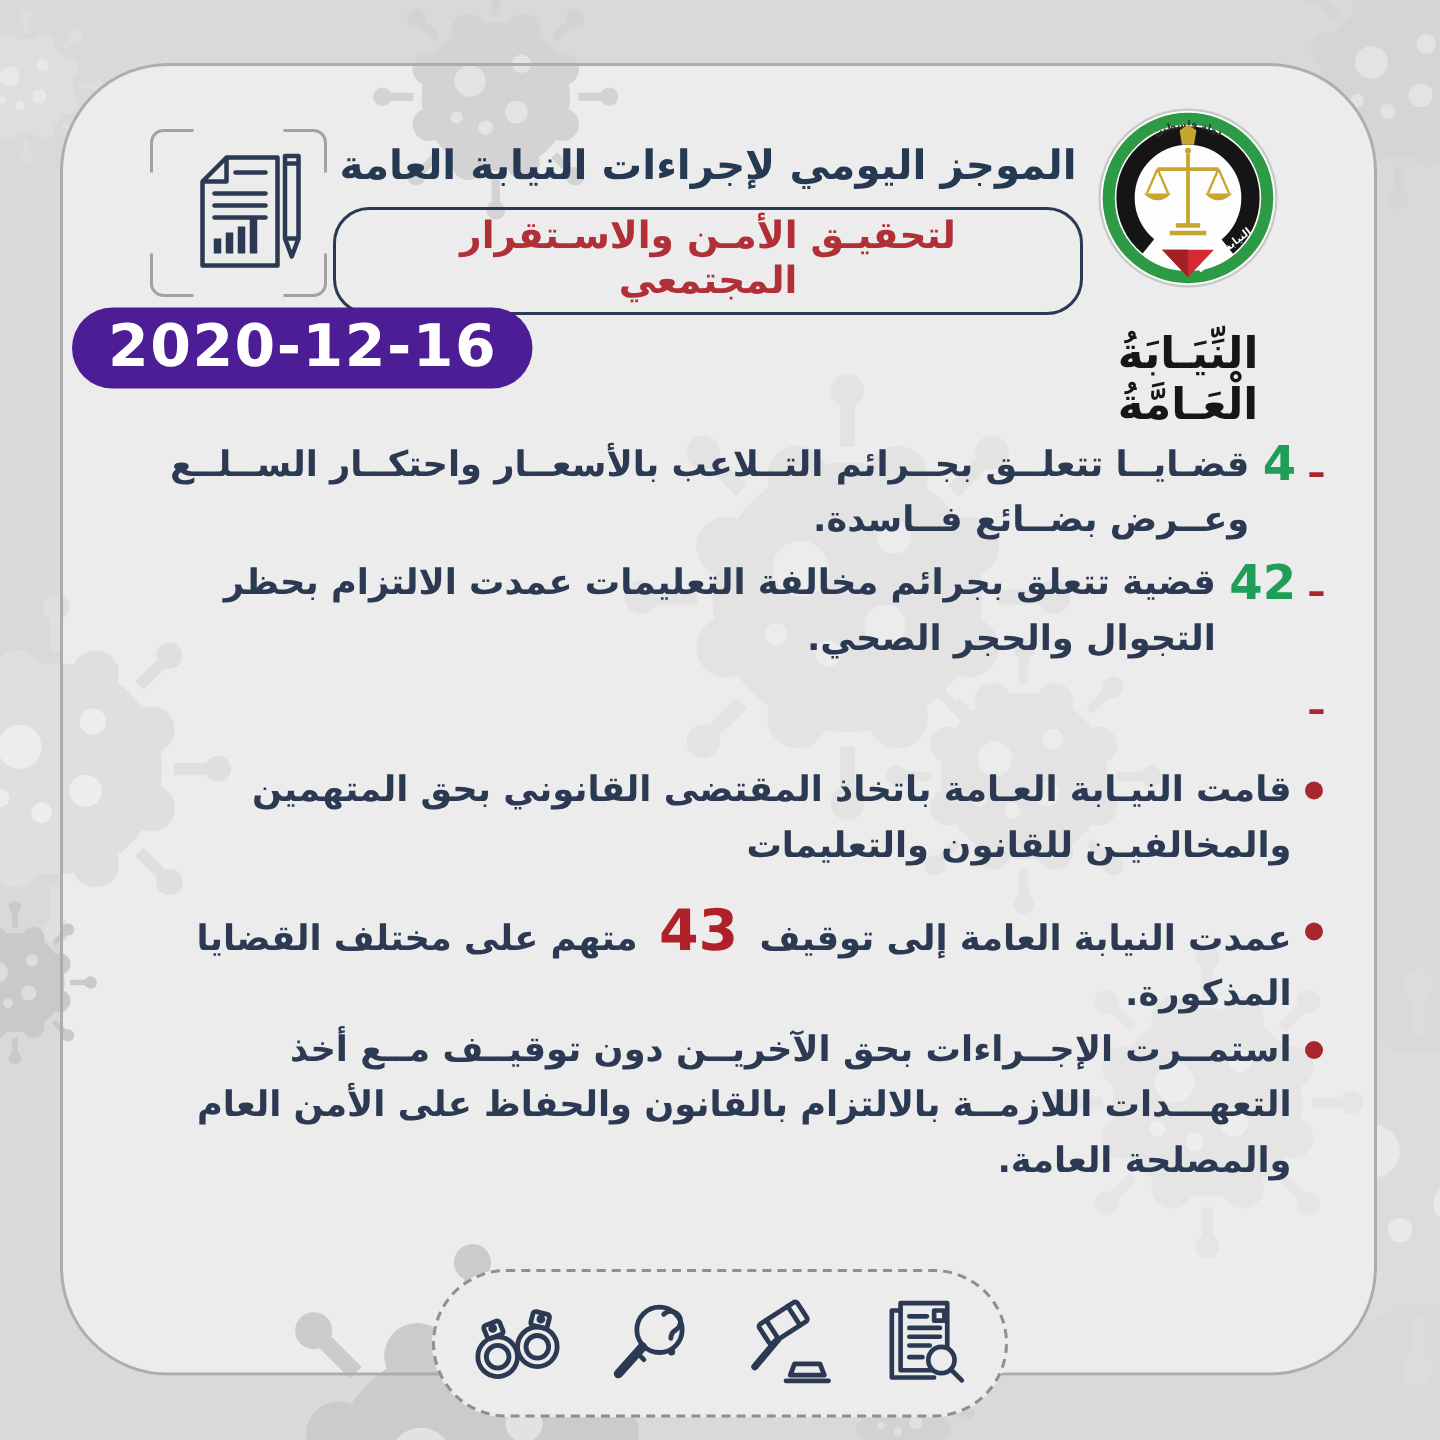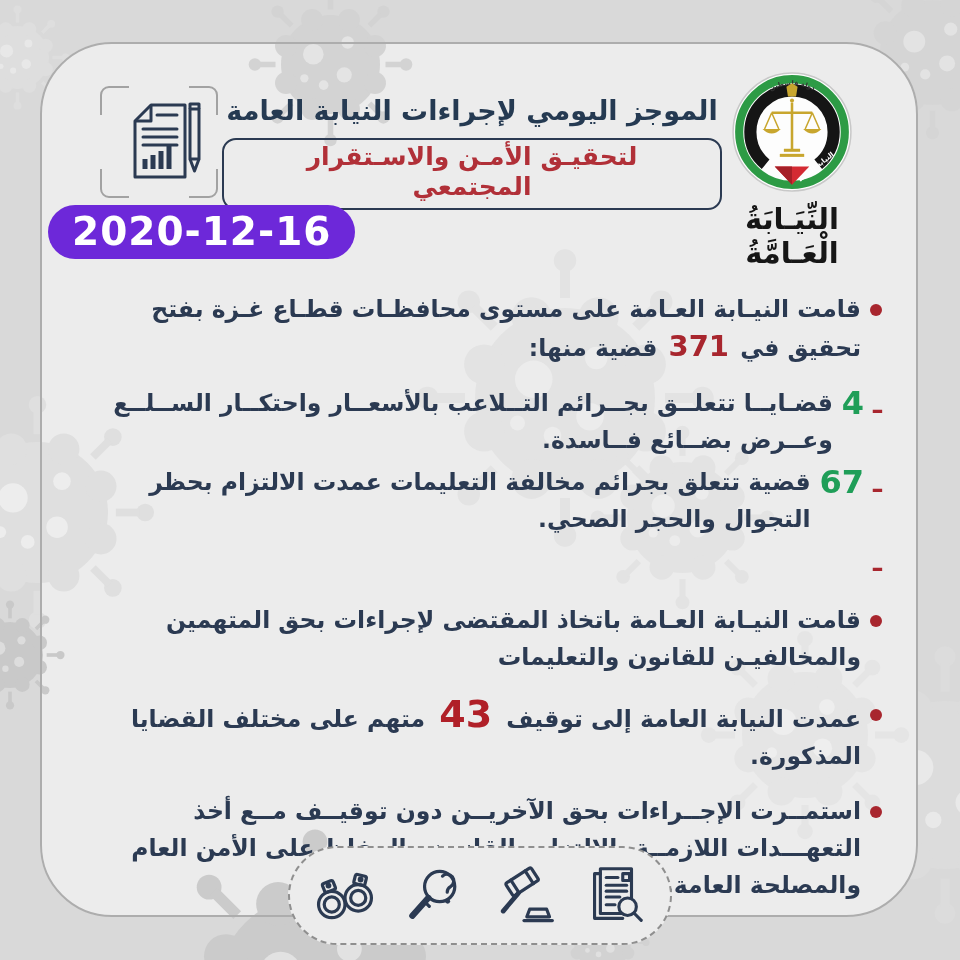--- a/index.html
+++ b/index.html
@@ -25,33 +25,33 @@
   .doc-icon{position:absolute;left:98px;top:84px}
   .title-block{
     position:absolute;left:222px;top:94px;width:500px;text-align:center;
   }
   .title-l1{
     font-size:27px;font-weight:bold;color:#253a52;direction:rtl;
     letter-spacing:0;line-height:34px;text-align:center;
   }
   .title-pill{
     display:inline-block;margin-top:10px;
-    border:2px solid #2b3a52;border-radius:14px;
+    border:2px solid #2b3a52;border-radius:24px;
     padding:2px 22px 6px;direction:rtl;
     font-size:25px;font-weight:bold;color:#b13038;line-height:30px;
     background:transparent;
   }
   .logo-block{position:absolute;left:697px;top:68px;width:190px;text-align:center}
   .logo-caption{
-    margin-top:2px;font-size:29px;font-weight:bold;color:#161616;
+    margin-top:18px;font-size:29px;font-weight:bold;color:#161616;
     direction:rtl;line-height:34px;letter-spacing:0;
   }
   .date-badge{
     position:absolute;left:48px;top:205px;height:54px;
-    background:#6d28d9;border-radius:28px;
+    background:#4c1d95;border-radius:28px;
     color:#fff;font-size:39px;font-weight:bold;
     line-height:54px;padding:0 24px;direction:ltr;letter-spacing:1px;
   }
   
   .content{
     position:absolute;left:86px;top:291px;width:796px;
     direction:rtl;color:#2b3a52;
   }
   .row{display:flex;gap:9px}
   .row p{
@@ -69,21 +69,21 @@
   .num-green{
     flex:0 0 auto;color:#1f9e58;font-weight:bold;font-size:32px;line-height:36px;
   }
   .num-red{color:#a8262e;font-weight:bold;font-size:29px;padding:0 3px}
   .num-red-big{color:#b02028;font-weight:bold;font-size:38px;padding:0 6px;line-height:37px}
   .mb-b1{margin-bottom:18px}
   .mb-s1{margin-bottom:5px}
   .mb-s2{margin-bottom:5px}
   .mb-s3{margin-bottom:22px}
   .mb-b2{margin-bottom:20px}
-  .mb-b3{margin-bottom:18px}
+  .mb-b3{margin-bottom:0}
   
   .icons-strip{
     position:absolute;left:288px;top:846px;width:384px;height:99px;
     background:#ececec;border:2px dashed #8f8f8f;border-radius:50px;
     display:flex;align-items:center;justify-content:space-evenly;
     box-sizing:border-box;
   }
   .icons-strip svg{display:block}
 </style>
 </head>
@@ -239,44 +239,40 @@
       <polygon points="44,97 78,97 61,115" fill="#d42a33"></polygon>
       <polygon points="44,97 61,97 61,115" fill="#a51f27"></polygon>
     </svg>
     <div class="logo-caption">النِّيَـابَةُ الْعَـامَّةُ</div>
   </div>
 
   <div class="date-badge">2020-12-16</div>
 
   <div class="content">
 
-    <div class="row mb-b1">
-      <span class="dot"></span>
-      <p><span>قامت النيـابة العـامة على مستوى محافظـات قطـاع غـزة بفتح تحقيق في </span><span class="num-red">371</span><span> قضية منها:</span></p>
-    </div>
 
     <div class="row mb-s1">
       <span class="dash">ـ</span>
       <span class="num-green">4</span>
       <p>قضـايــا تتعلــق بجــرائم التــلاعب بالأسعــار واحتكــار الســلــع وعــرض بضــائع فــاسدة.</p>
     </div>
 
     <div class="row mb-s2">
       <span class="dash">ـ</span>
-      <span class="num-green">67</span>
+      <span class="num-green">42</span>
       <p>قضية  تتعلق بجرائم مخالفة التعليمات عمدت الالتزام بحظر التجوال والحجر الصحي.</p>
     </div>
 
     <div class="row mb-s3">
       <span class="dash">ـ</span>
     </div>
 
     <div class="row mb-b2">
       <span class="dot"></span>
-      <p>قامت النيـابة العـامة باتخاذ المقتضى لإجراءات بحق المتهمين والمخالفيـن للقانون والتعليمات</p>
+      <p>قامت النيـابة العـامة باتخاذ المقتضى القانوني بحق المتهمين والمخالفيـن للقانون والتعليمات</p>
     </div>
 
     <div class="row mb-b3">
       <span class="dot"></span>
       <p><span>عمدت النيابة العامة إلى توقيف </span><span class="num-red-big">43</span><span> متهم على مختلف القضايا المذكورة.</span></p>
     </div>
 
     <div class="row">
       <span class="dot"></span>
       <p>استمــرت الإجــراءات بحق الآخريــن دون توقيــف مــع أخذ التعهـــدات اللازمــة بالالتزام بالقانون والحفاظ على الأمن العام والمصلحة العامة.</p>

